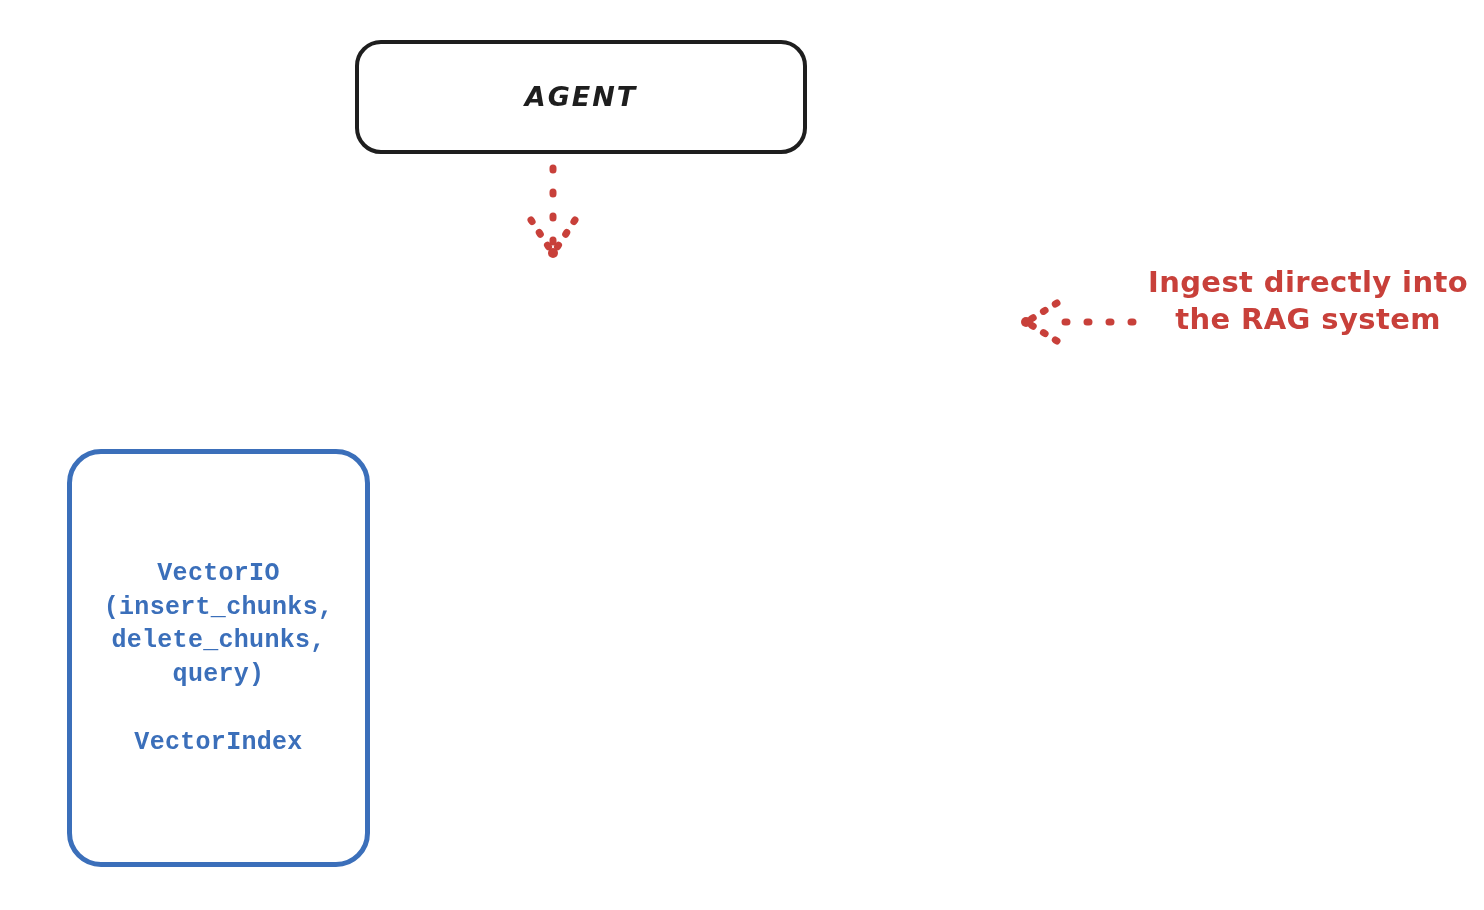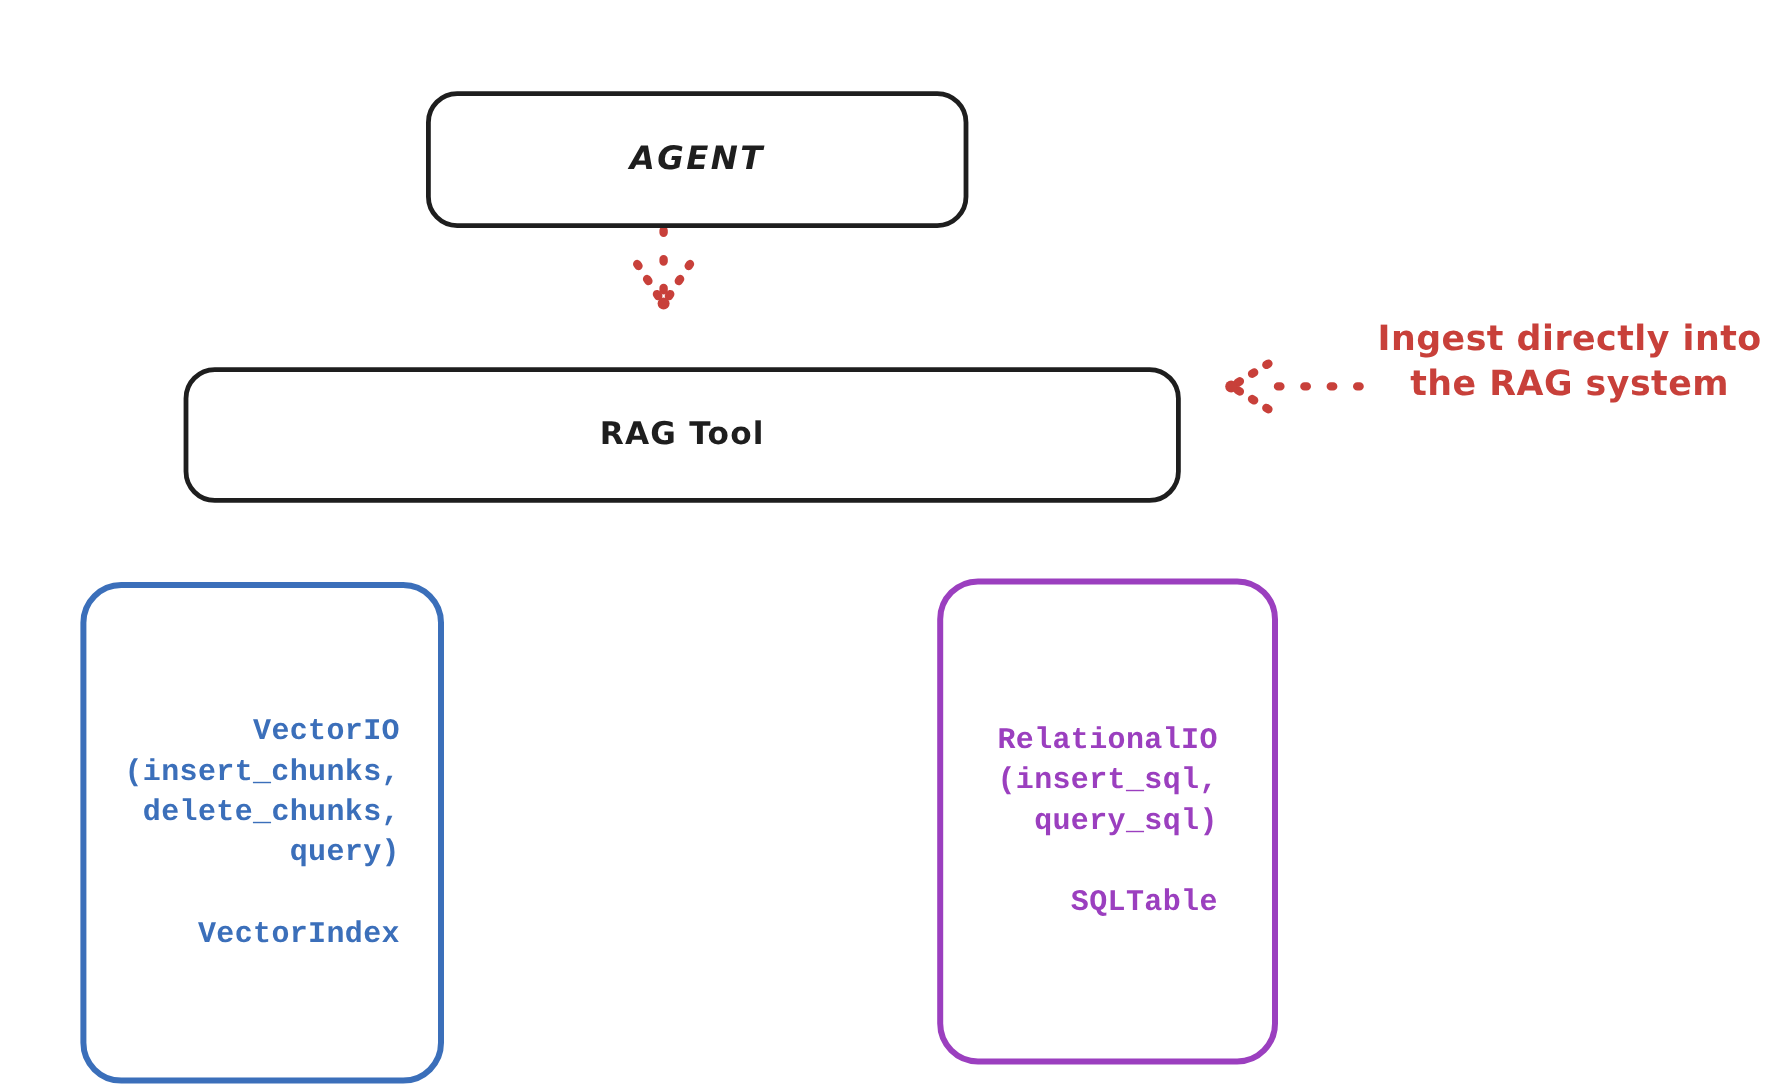--- a/index.html
+++ b/index.html
@@ -24,22 +24,21 @@
   }
 
   
   .node {
     position: absolute;
     box-sizing: border-box;
     background: #ffffff;
     display: flex;
     align-items: center;
     justify-content: center;
-    text-align: right;
-    margin-top: 36px;
+    text-align: center;
   }
 
   .node-label {
     display: block;
     white-space: pre-line;
     line-height: 1.30;
     letter-spacing: 0.5px;
   }
 
   
@@ -161,38 +160,28 @@
       <line x1="1057" y1="341" x2="1028" y2="323" stroke="#c8403a" stroke-width="7" stroke-linecap="round" stroke-dasharray="2 12"></line>
 
       <circle cx="1026" cy="322" r="5" fill="#c8403a"></circle>
     </g>
   </svg>
 
   <div class="node" id="agent-node">
     <span class="node-label">AGENT</span>
   </div>
 
-  <div class="node" id="ragtool-node">
-    <span class="node-label">RAG Tool</span>
-  </div>
 
   <div class="node store-node" id="vector-node" style="border-color:#3b6fba;">
     <span class="node-label" style="color:#3b6fba;">VectorIO
 (insert_chunks,
 delete_chunks,
 query)
 
 VectorIndex</span>
   </div>
 
 
-  <div class="node store-node" id="relational-node" style="border-color:#9b3fbf;">
-    <span class="node-label" style="color:#9b3fbf;">RelationalIO
-(insert_sql,
-query_sql)
-
-SQLTable</span>
-  </div>
 
   <div id="ingest-annotation" style="color:#c8403a;">Ingest directly into
 the RAG system</div>
 
 </div>
 
 </body></html>

